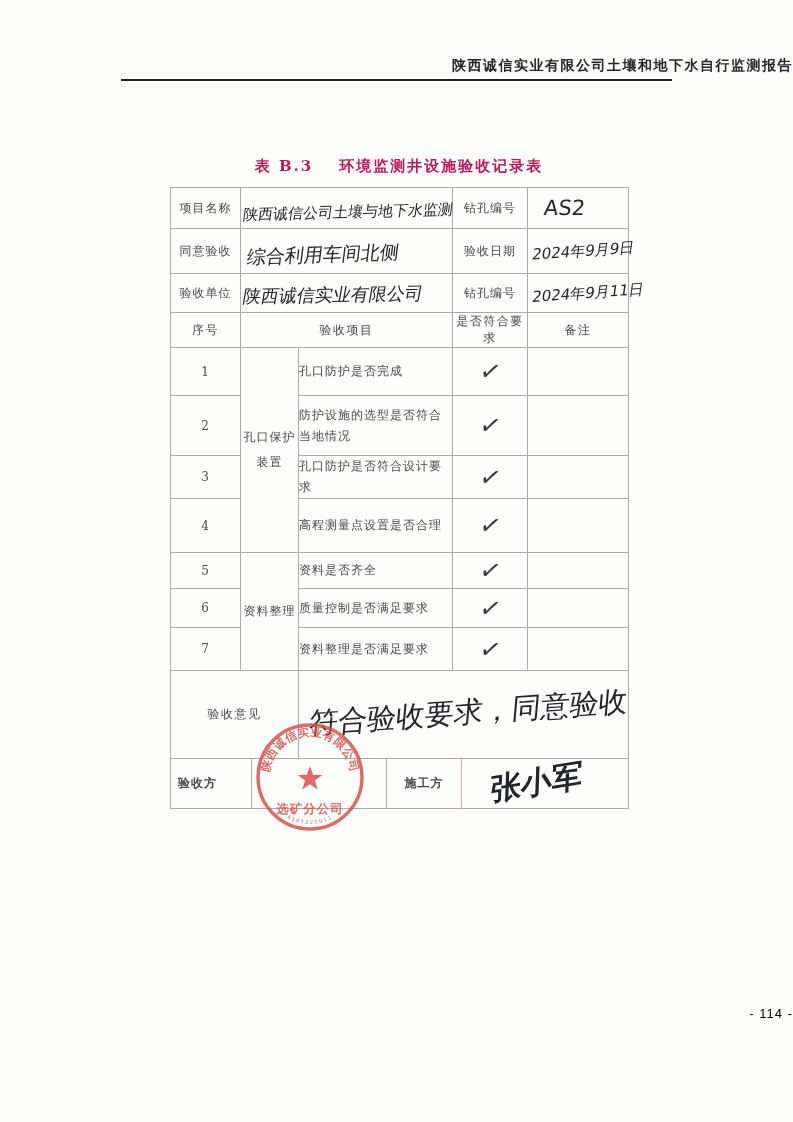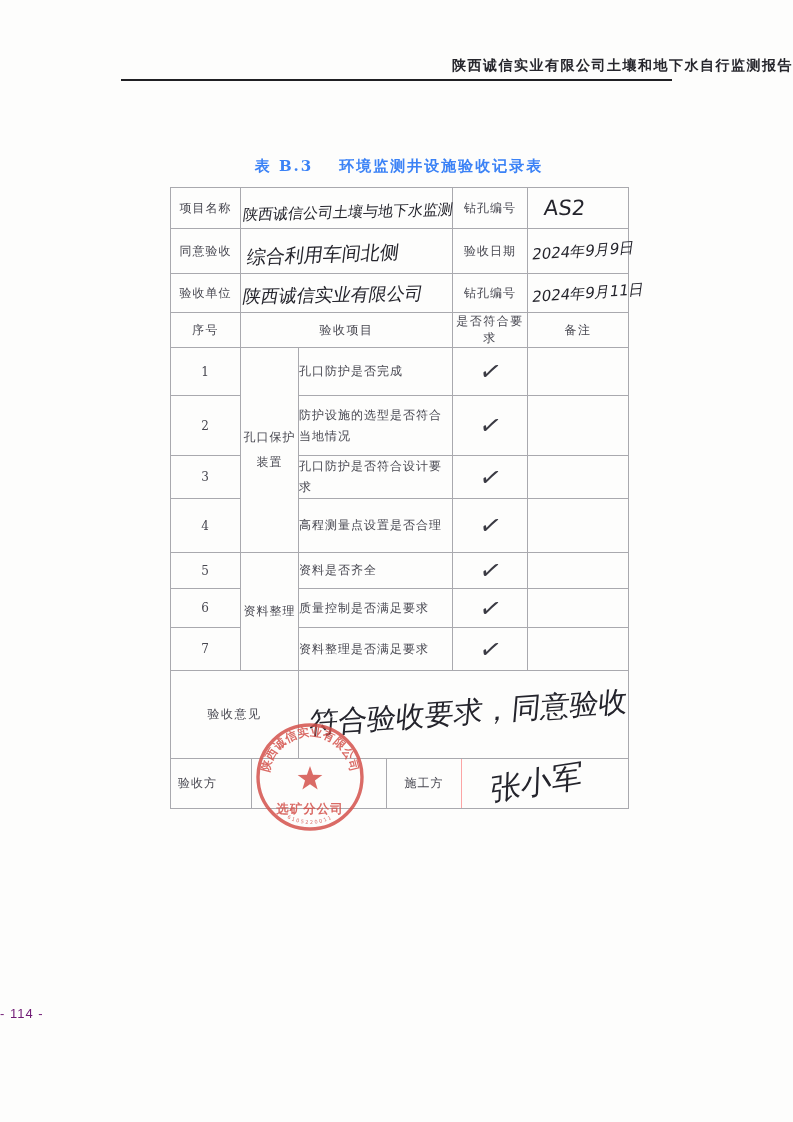--- a/index.html
+++ b/index.html
@@ -6,21 +6,21 @@
   body { background:#ffffff; font-family:"DejaVu Serif","Liberation Serif",serif; }
   .page { position:relative; width:793px; height:1122px; background:#fdfdfc; overflow:hidden; }
 
   
   .report-title { position:absolute; top:57px; left:0; width:100%; text-align:right;
     font-size:14px; font-weight:700; color:#26262c; letter-spacing:1.5px; }
   .header-rule { position:absolute; top:79px; left:121px; width:551px; height:2px; background:#202024; }
 
   
   .doc-title { position:absolute; top:157px; left:170px; width:458px; text-align:center;
-    font-size:15px; font-weight:700; color:#3b82f6; letter-spacing:2px; }
+    font-size:15px; font-weight:700; color:#be185d; letter-spacing:2px; }
   .doc-title .gap { display:inline-block; width:26px; }
 
   
   table.form { position:absolute; top:187px; left:170px; width:458px;
     border-collapse:collapse; table-layout:fixed; }
   table.form td { border:1px solid #a9a9ae; font-size:12px; color:#474750;
     vertical-align:middle; padding:0; overflow:visible; }
   table.form { border:1px solid #8f8f95; }
   .lbl { text-align:center; letter-spacing:1px; }
   .hdr { text-align:center; letter-spacing:1.5px; }
@@ -40,34 +40,34 @@
   .hw-unit { font-size:18px; margin-left:2px; transform:rotate(-1deg) skewX(-11deg); margin-top:4px; }
   .hw-date { font-size:15px; margin-left:4px; transform:rotate(-4deg) skewX(-12deg); }
   .hw-borehole { font-size:21px; margin-left:16px; transform:skewX(-6deg); }
   .hw-opinion { font-size:29px; margin-left:10px; margin-top:-4px; transform:rotate(-4deg) skewX(-9deg); }
   .hw-sign { font-size:31px; margin-left:28px; margin-top:-2px; transform:rotate(-9deg) skewX(-11deg); }
   .mark { font-family:"DejaVu Sans","Liberation Sans",sans-serif; font-size:25px; color:#3a3a43;
     display:inline-block; transform:rotate(7deg) skewX(-6deg); }
 
   
   .signoff-cell { padding:0; }
-  .signoff { display:flex; height:49px; align-items:stretch; }
+  .signoff { display:flex; height:49px; align-items:stretch;font-weight:bold; }
   .signoff .b1 { width:81px; border-right:1px solid #a9a9ae; display:flex; align-items:center; padding-left:7px; letter-spacing:1px; }
   .signoff .b2 { width:135px; border-right:1px solid #a9a9ae; }
   .signoff .b3 { width:75px; border-right:1px solid #fca5a5; display:flex; align-items:center; justify-content:center; letter-spacing:1px; }
   .signoff .b4 { flex:1; display:flex; align-items:center; }
 
   .opinion-label { letter-spacing:1.5px; }
   .opinion-val { position:relative; }
 
   
   .stamp { position:absolute; left:247px; top:714px; width:126px; height:126px; opacity:.84; z-index:6; }
 
-  .footer-page { position:absolute; top:1006px; left:0; width:100%; text-align:left;
-    font-family:"Liberation Sans","DejaVu Sans",sans-serif; font-size:13px; color:#701a75; letter-spacing:1px; }
+  .footer-page { position:absolute; top:1006px; left:0; width:100%; text-align:right;
+    font-family:"Liberation Sans","DejaVu Sans",sans-serif; font-size:13px; color:#000000; letter-spacing:1px; }
 </style>
 </head>
 <body>
 
 <div class="page">
 
   <div class="report-title">陕西诚信实业有限公司土壤和地下水自行监测报告</div>
   <div class="header-rule"></div>
 
   <div class="doc-title">

